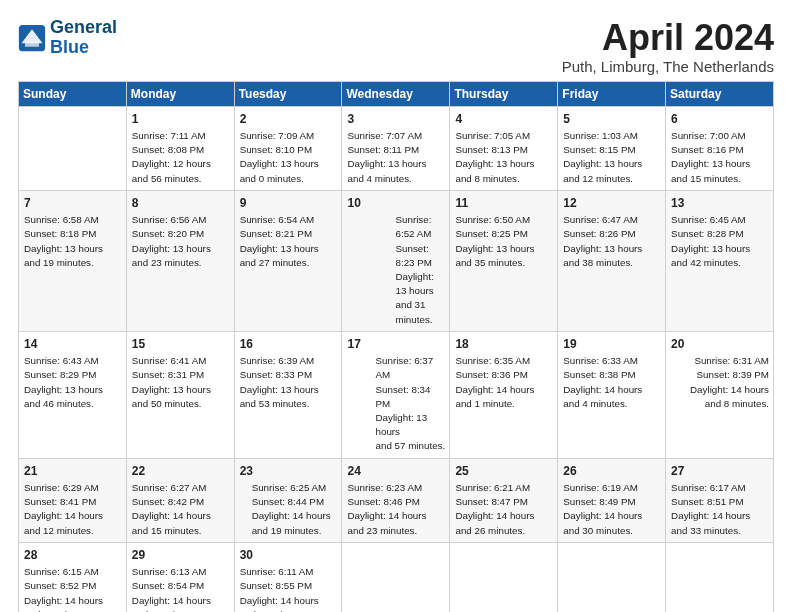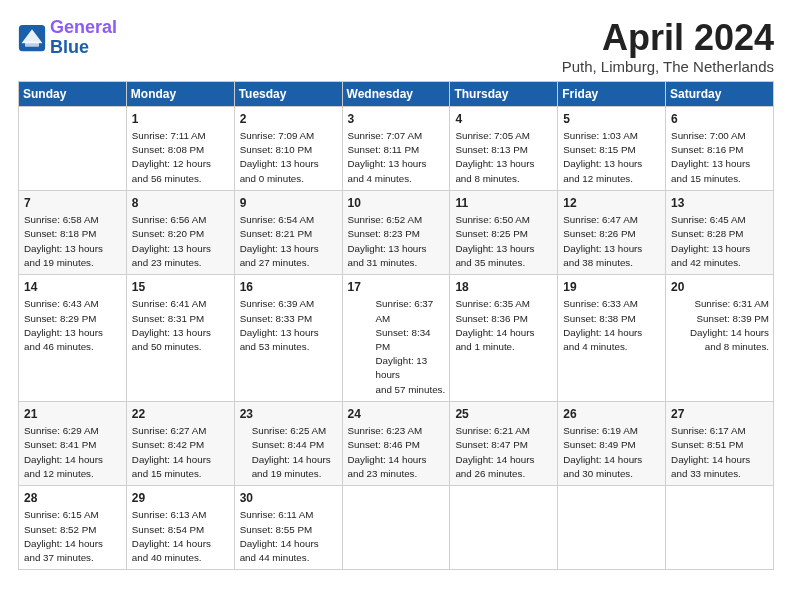--- a/index.html
+++ b/index.html
@@ -24,21 +24,21 @@
       display: flex;
       align-items: center;
     }
     .logo-text {
       display: flex;
       flex-direction: column;
       font-size: 18px;
       font-weight: bold;
       line-height: 1.1;
     }
-    .logo-general { color: #8b5cf6; }
+    .logo-general { color: #0c4a6e; }
     .logo-blue { color: #1a5fa8; }
     .logo-icon {
       width: 28px;
       height: 28px;
       margin-right: 4px;
     }
     .title-block {
       text-align: right;
     }
     .month-title {
@@ -191,21 +191,21 @@
           </td>
           <td>
             <span class="day-num">9</span>
             <div class="cell-info" style="white-space: pre-line;">Sunrise: 6:54 AM
 Sunset: 8:21 PM
 Daylight: 13 hours
 and 27 minutes.</div>
           </td>
           <td>
             <span class="day-num">10</span>
-            <div class="cell-info" style="white-space: pre-line;">Sunrise: 6:52 AM
+            <div class="cell-info" style="white-space: pre-line; margin-left: 48px;">Sunrise: 6:52 AM
 Sunset: 8:23 PM
 Daylight: 13 hours
 and 31 minutes.</div>
           </td>
           <td>
             <span class="day-num">11</span>
             <div class="cell-info" style="white-space: pre-line;">Sunrise: 6:50 AM
 Sunset: 8:25 PM
 Daylight: 13 hours
 and 35 minutes.</div>

